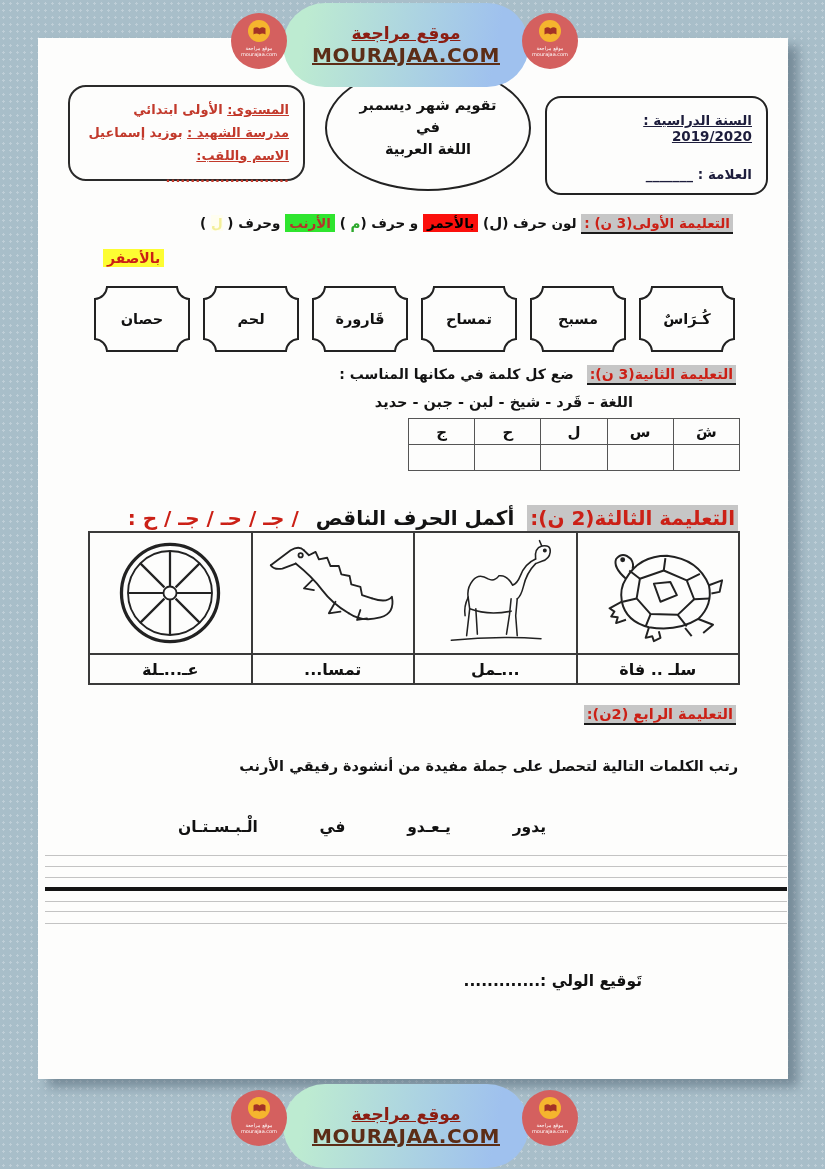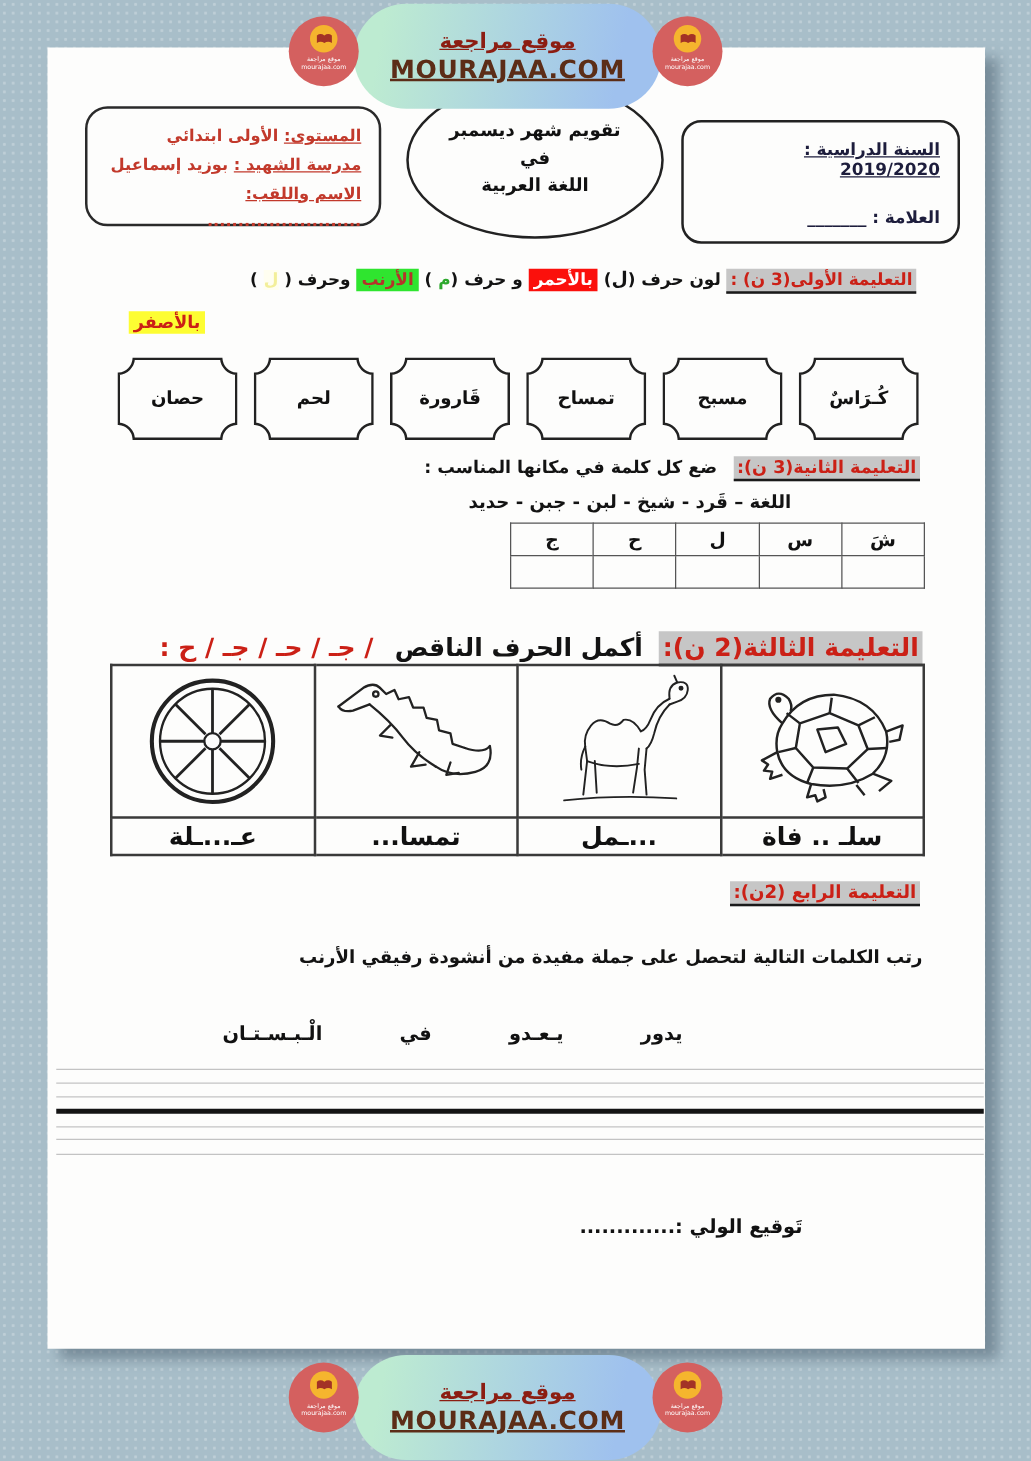--- a/index.html
+++ b/index.html
@@ -49,42 +49,42 @@
     position:absolute; left:507px; top:58px; width:223px; height:99px;
     border:2px solid #222; border-radius:16px; direction:rtl;
     padding:14px 14px; color:#1d1d3c; font-weight:bold; font-size:13.5px;
   }
   .year-box .yr { text-decoration:underline; }
   .year-box .mark-row { margin-top:22px; }
   
   .rtl-line { position:absolute; direction:rtl; text-align:right; font-weight:bold; color:#131313; white-space:nowrap; }
   .hdr-hl { background:#c6c6c6; color:#cb2016; border-bottom:2.5px solid #1a1a1a; padding:1px 3px; }
   .t1-line { left:55px; top:176px; width:640px; font-size:13.5px; }
-  .hl-red   { background:#fb100c; color:#ffffff; padding:1px 4px; }
+  .hl-red   { background:#fb100c; color:#000000; padding:1px 4px; }
   .hl-green { background:#2fe52f; color:#b5342a; padding:1px 4px; }
   .hl-yellow{ background:#fdfd32; color:#cb2016; padding:1px 4px; }
   .ltr-green { color:#2ca82c; }
   .ltr-yellow { color:#f3ef9a; background:#fffef0; }
   .t1-line2 { position:absolute; left:65px; top:212px; font-weight:bold; font-size:14px; }
   
   .wbox-row { position:absolute; left:52px; top:248px; width:645px; display:flex; direction:rtl; gap:13px; }
   .wbox { position:relative; width:96px; height:66px; display:flex; align-items:center; justify-content:center; }
   .wbox svg { position:absolute; inset:0; }
   .wbox span { position:relative; font-weight:bold; font-size:14.5px; color:#111; }
   .t2-line { left:50px; top:328px; width:648px; font-size:14px; }
   .t2-bank { left:50px; top:356px; width:545px; font-size:14.5px; }
   .letters-table { position:absolute; left:370px; top:380px; width:332px; border-collapse:collapse; direction:rtl; }
   .letters-table td { border:1.6px solid #555; width:20%; height:26px; text-align:center;
     font-weight:bold; font-size:15px; color:#111; }
   .t3-line { left:50px; top:468px; width:650px; font-size:20px; }
   .red-letters { color:#cb2016; }
   .pic-table { position:absolute; left:50px; top:493px; width:652px; border-collapse:collapse; direction:ltr; }
   .pic-table td { border:2px solid #3a3a3a; text-align:center; vertical-align:middle; }
   .pic-table .pic-cell { height:122px; width:25%; }
-  .pic-table .lbl-cell { height:30px; font-weight:bold; font-size:20px; color:#111; direction:rtl; }
+  .pic-table .lbl-cell { height:30px; font-weight:bold; font-size:16px; color:#111; direction:rtl; }
   .t4-hdr { left:50px; top:668px; width:648px; font-size:14.5px; }
   .t4-prompt { left:50px; top:720px; width:650px; font-size:14.5px; }
   .t4-words { position:absolute; left:140px; top:780px; width:368px; display:flex; direction:rtl;
     justify-content:space-between; font-weight:bold; font-size:15.5px; color:#111; }
   
   .wlines { position:absolute; left:7px; top:817px; width:742px; height:70px; }
   .wline { position:absolute; left:0; width:100%; border-top:1.4px solid #c3c3c3; }
   .wline.thick { border-top:4px solid #141414; }
   .signature { position:absolute; left:350px; top:934px; width:254px; direction:rtl; text-align:right;
     font-weight:bold; font-size:15.5px; color:#111; }

